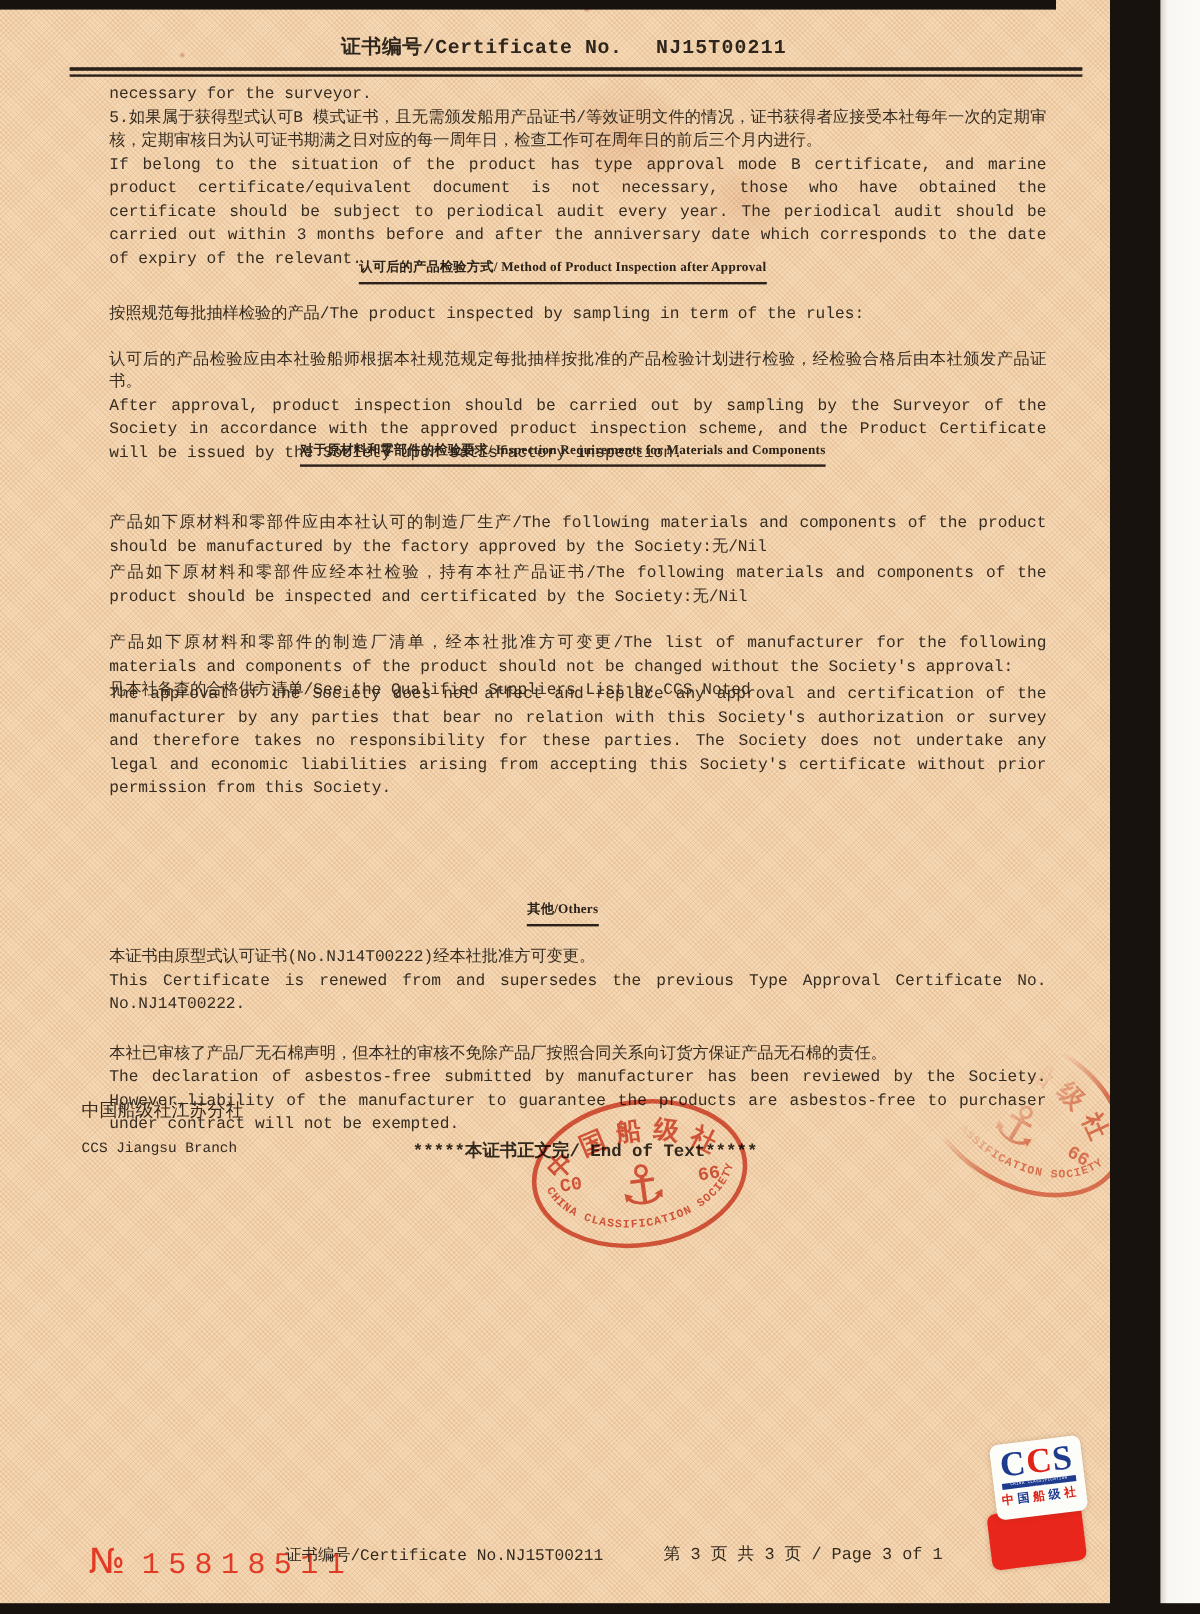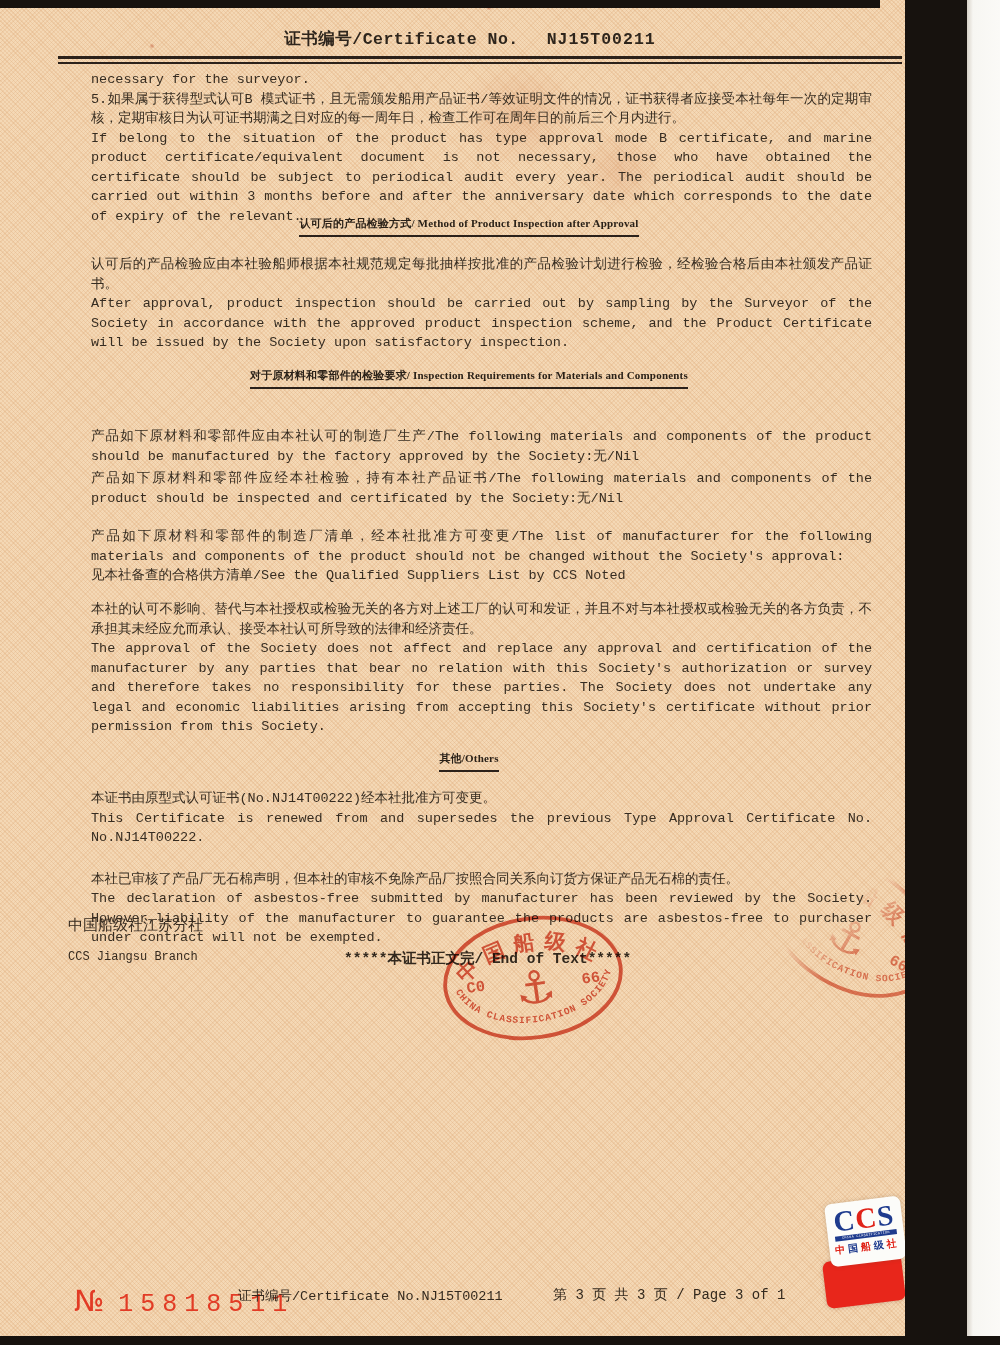--- a/index.html
+++ b/index.html
@@ -4,21 +4,21 @@
 <style>
   html,body{margin:0;padding:0;}
   body{width:1000px;height:1345px;position:relative;overflow:hidden;
        background:#17120e;font-family:"Liberation Mono","DejaVu Sans Mono",monospace;}
   
   .page{position:absolute;left:0;top:0;width:905px;height:1345px;
         background-color:#f4d8b5;
         background-image:
           repeating-linear-gradient(45deg, rgba(219,164,113,.28) 0 1px, rgba(0,0,0,0) 1px 3px),
           repeating-linear-gradient(135deg, rgba(219,164,113,.22) 0 1px, rgba(0,0,0,0) 1px 3px);
-        overflow:hidden;}
+        overflow:hidden;padding-left:20px;}
   .scan-strip-right{position:absolute;right:0;top:0;width:33px;height:1345px;
         background:linear-gradient(90deg,#d8d2c8 0,#f7f6f2 6px,#fbfaf7 100%);}
   .scan-bar-top{position:absolute;left:0;top:0;width:880px;height:8px;background:#17120e;}
   .scan-bar-bottom{position:absolute;left:0;bottom:0;width:1000px;height:9px;background:#17120e;}
   .stain{position:absolute;pointer-events:none;}
 
   
   .header{position:absolute;left:0;top:28px;width:940px;text-align:center;
           font-size:16.5px;font-weight:bold;color:#2e251c;letter-spacing:.5px;}
   .header .num{margin-left:28px;letter-spacing:1px;}
@@ -95,34 +95,34 @@
   <div class="rule"></div>
 
   <div class="block intro">
     <p>necessary for the surveyor.</p>
     <p>5.如果属于获得型式认可B 模式证书，且无需颁发船用产品证书/等效证明文件的情况，证书获得者应接受本社每年一次的定期审核，定期审核日为认可证书期满之日对应的每一周年日，检查工作可在周年日的前后三个月内进行。</p>
     <p>If belong to the situation of the product has type approval mode B certificate, and marine product certificate/equivalent document is not necessary, those who have obtained the certificate should be subject to periodical audit every year. The periodical audit should be carried out within 3 months before and after the anniversary date which corresponds to the date of expiry of the relevant.</p>
   </div>
 
   <div class="block sec-method">
     <h2 class="sec"><span>认可后的产品检验方式/ Method of Product Inspection after Approval</span></h2>
+    <p class="p1">按照规范每批抽样检验的产品/The product inspected by sampling in term of the rules:</p>
     <p class="p2">认可后的产品检验应由本社验船师根据本社规范规定每批抽样按批准的产品检验计划进行检验，经检验合格后由本社颁发产品证书。</p>
     <p class="tight">After approval, product inspection should be carried out by sampling by the Surveyor of the Society in accordance with the approved product inspection scheme, and the Product Certificate will be issued by the Society upon satisfactory inspection.</p>
   </div>
 
   <div class="block sec-materials">
     <h2 class="sec"><span>对于原材料和零部件的检验要求/ Inspection Requirements for Materials and Components</span></h2>
     <p class="p1">产品如下原材料和零部件应由本社认可的制造厂生产/The following materials and components of the product should be manufactured by the factory approved by the Society:无/Nil</p>
     <p class="p2">产品如下原材料和零部件应经本社检验，持有本社产品证书/The following materials and components of the product should be inspected and certificated by the Society:无/Nil</p>
     <p class="p3">产品如下原材料和零部件的制造厂清单，经本社批准方可变更/The list of manufacturer for the following materials and components of the product should not be changed without the Society's approval:</p>
     <p class="tight">见本社备查的合格供方清单/See the Qualified Suppliers List by CCS Noted</p>
   </div>
 
   <div class="block sec-resp">
-    <p class="p1">本社的认可不影响、替代与本社授权或检验无关的各方对上述工厂的认可和发证，并且不对与本社授权或检验无关的各方负责，不承担其未经应允而承认、接受本社认可所导致的法律和经济责任。</p>
     <p class="tight">The approval of the Society does not affect and replace any approval and certification of the manufacturer by any parties that bear no relation with this Society's authorization or survey and therefore takes no responsibility for these parties. The Society does not undertake any legal and economic liabilities arising from accepting this Society's certificate without prior permission from this Society.</p>
   </div>
 
   <div class="block sec-others">
     <h2 class="sec"><span>其他/Others</span></h2>
     <p class="p1">本证书由原型式认可证书(No.NJ14T00222)经本社批准方可变更。</p>
     <p class="tight">This Certificate is renewed from and supersedes the previous Type Approval Certificate No. No.NJ14T00222.</p>
     <p class="p3">本社已审核了产品厂无石棉声明，但本社的审核不免除产品厂按照合同关系向订货方保证产品无石棉的责任。</p>
     <p class="tight">The declaration of asbestos-free submitted by manufacturer has been reviewed by the Society. However,liability of the manufacturer to guarantee the products are asbestos-free to purchaser under contract will not be exempted.</p>
   </div>

